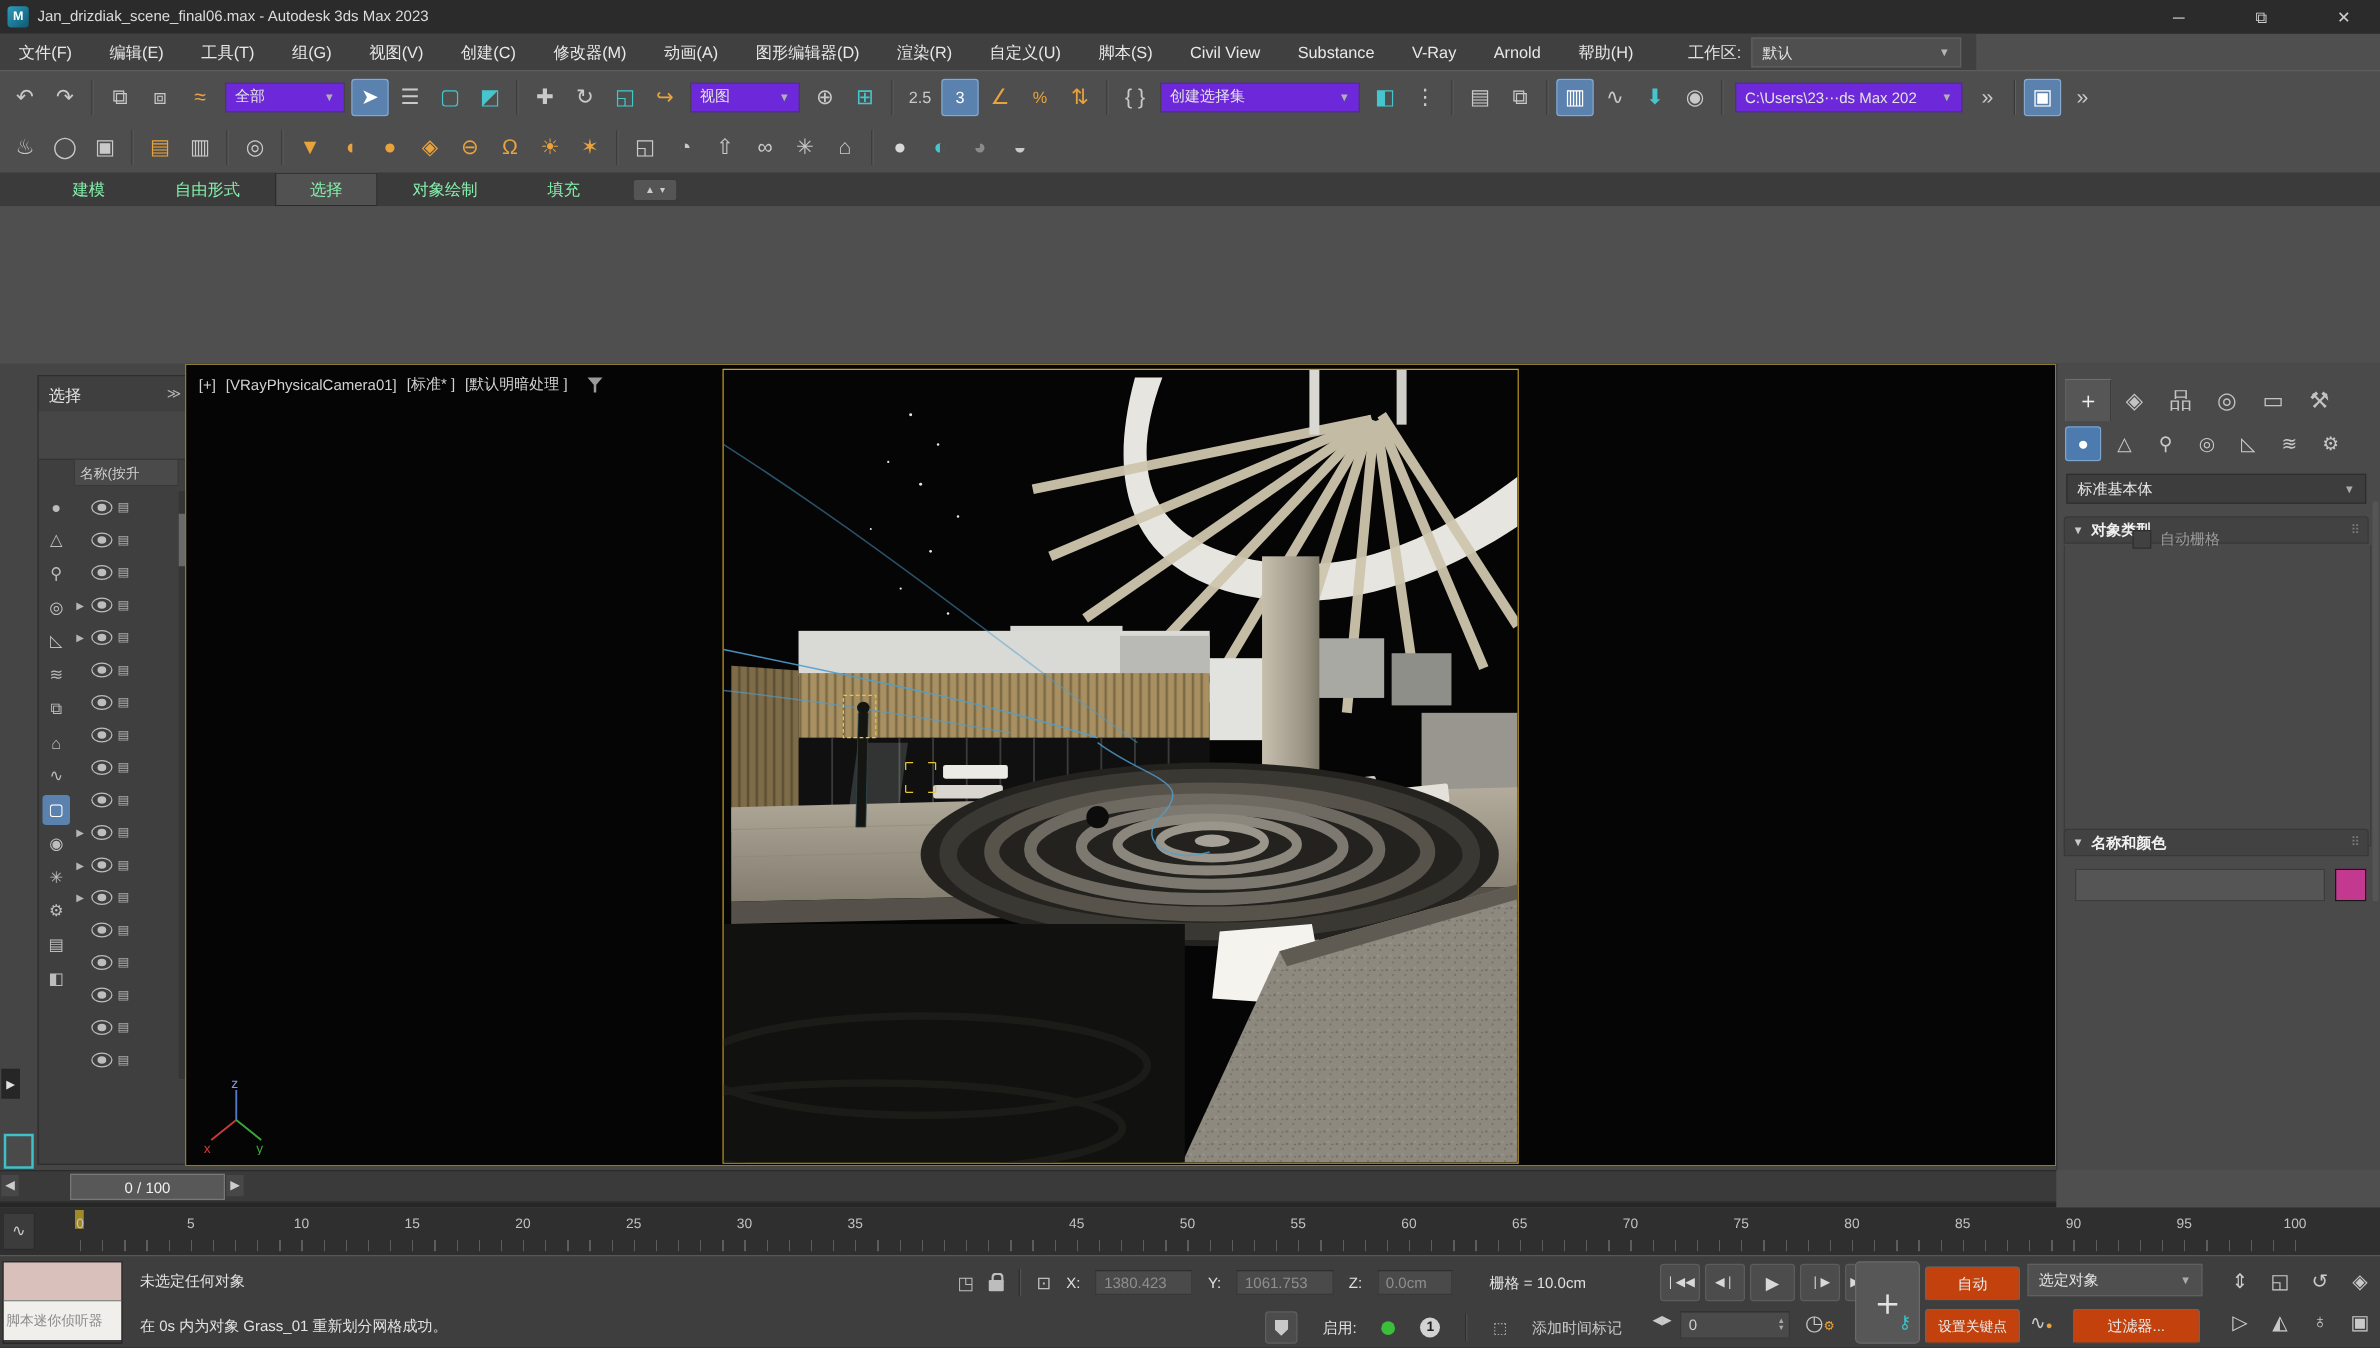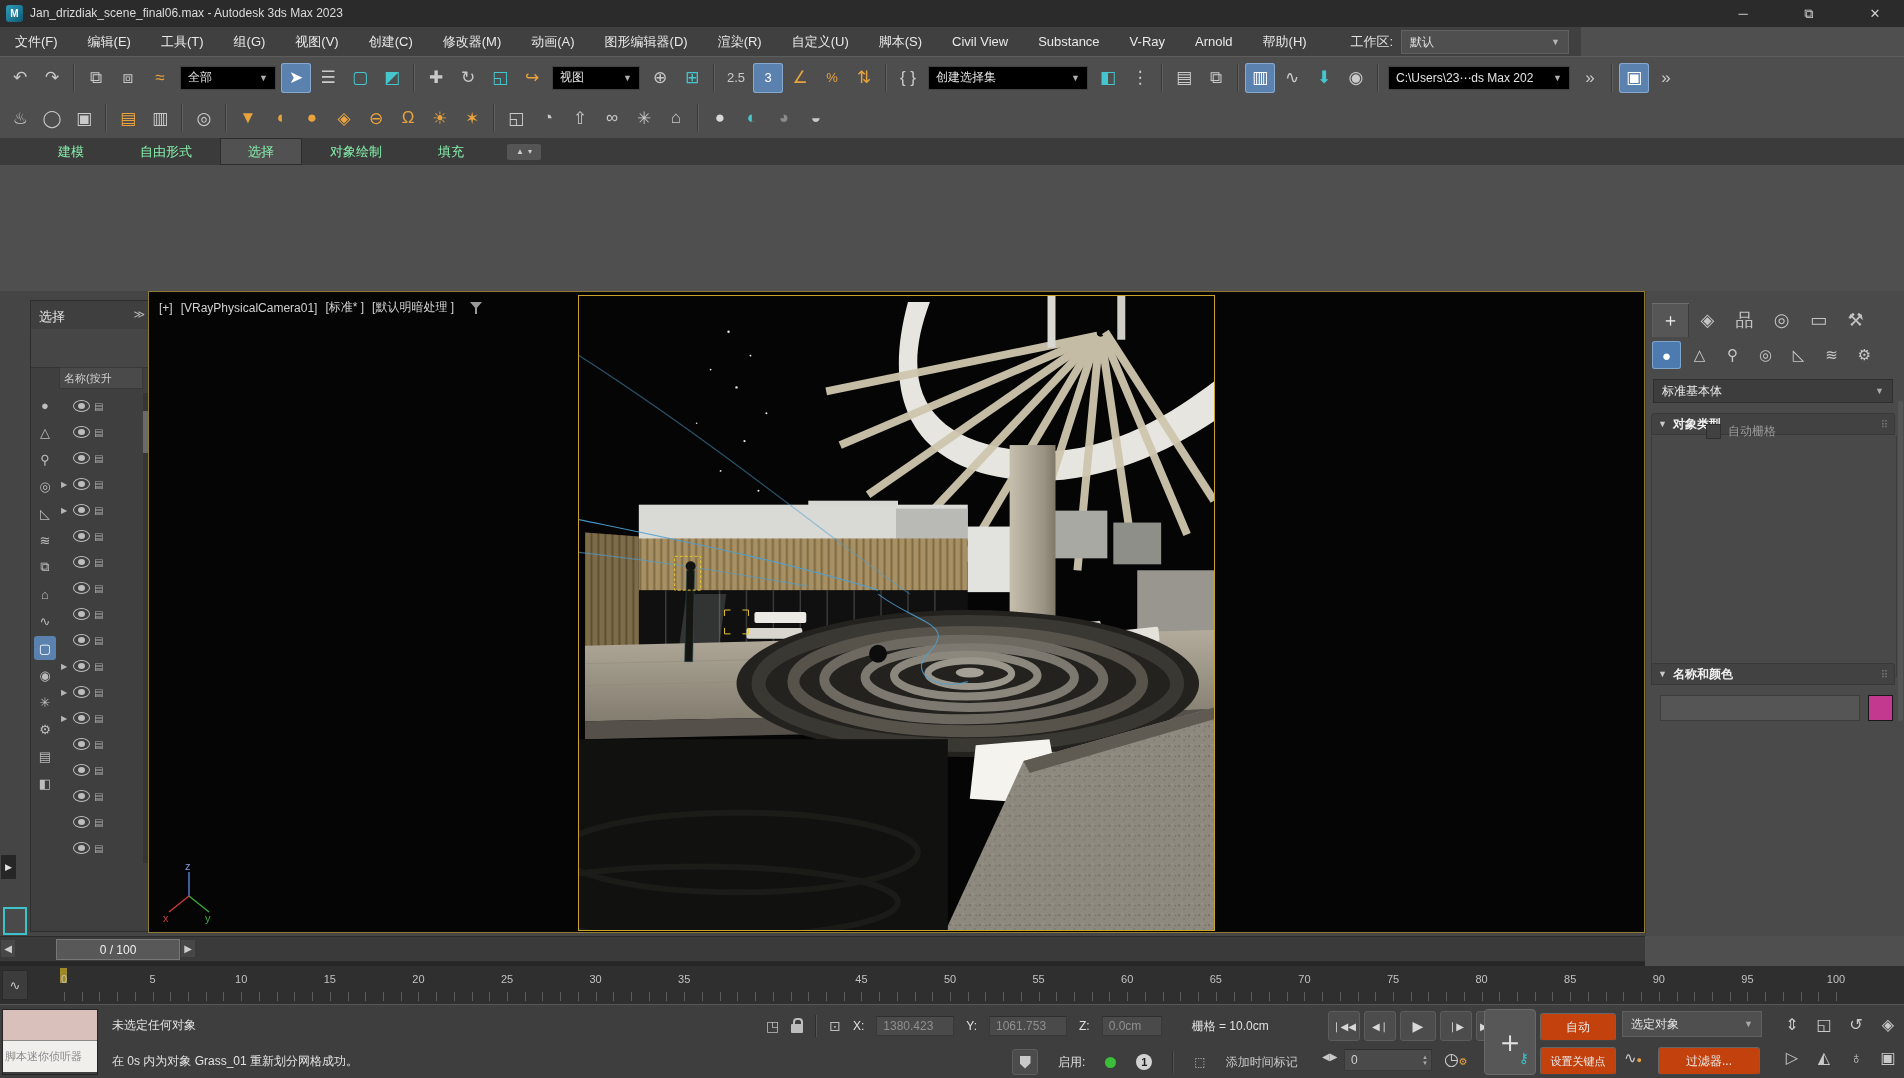--- a/index.html
+++ b/index.html
@@ -24,21 +24,21 @@
   
   .toolbar{left:0;width:1904px;background:#4e4e4e;display:flex;align-items:center;padding-left:4px;box-sizing:border-box;}
   #toolbar1{top:56px;height:42px;border-top:1px solid #5d5d5d;}
   #toolbar2{top:98px;height:40px;}
   .ticon{width:30px;height:30px;display:flex;align-items:center;justify-content:center;color:#c9c9c9;
          font-size:17px;border-radius:3px;margin:0 1px;flex:none;}
   .ticon.sm{font-size:13px;}
   .ticon.active{background:#5b82ae;box-shadow:inset 0 0 0 1px #86a9cd;color:#fff;}
   .c-orange{color:#e8a33d;} .c-teal{color:#45c6cc;} .c-lgray{color:#d8d8d8;} .c-dgray{color:#8a8a8a;}
   .tsep{width:1px;height:28px;background:#3a3a3a;border-right:1px solid #5f5f5f;margin:0 5px;flex:none;}
-  .tdd{height:24px;background:#000000;border:1px solid #424242;display:flex;align-items:center;
+  .tdd{height:24px;background:#6d28d9;border:1px solid #424242;display:flex;align-items:center;
        justify-content:space-between;padding:0 7px;color:#e3e3e3;font-size:12px;margin:0 4px;flex:none;box-sizing:border-box;}
   .tdd .arr{color:#b0b0b0;font-size:9px;margin-left:6px;}
   
   #ribbontabs{left:0;top:138px;width:1904px;height:27px;background:#3b3b3b;display:flex;align-items:stretch;padding-left:30px;}
   .rtab{padding:0 28px;display:flex;align-items:center;color:#86efac;font-size:13px;}
   .rtab.active{background:#515151;box-shadow:inset 0 0 0 1px #2c2c2c;}
   #ribbon-min{margin-left:14px;align-self:center;width:34px;height:16px;background:#555;border:1px solid #3a3a3a;
               border-radius:3px;color:#ccc;font-size:8px;display:flex;align-items:center;justify-content:center;gap:4px;}
   #ribbonempty{left:0;top:165px;width:1904px;height:126px;background:#4f4f4f;border-bottom:1px solid #444;}
   

